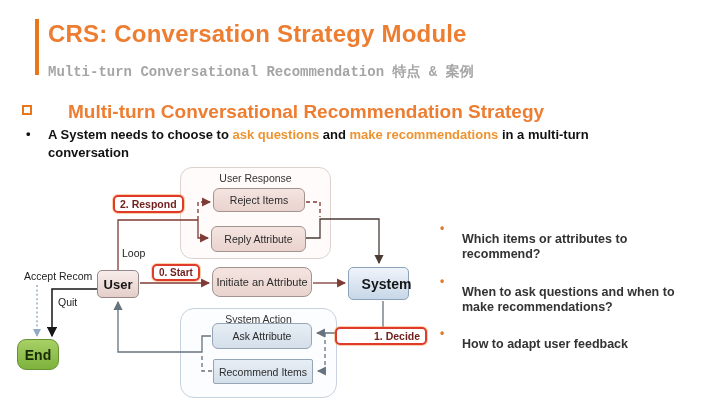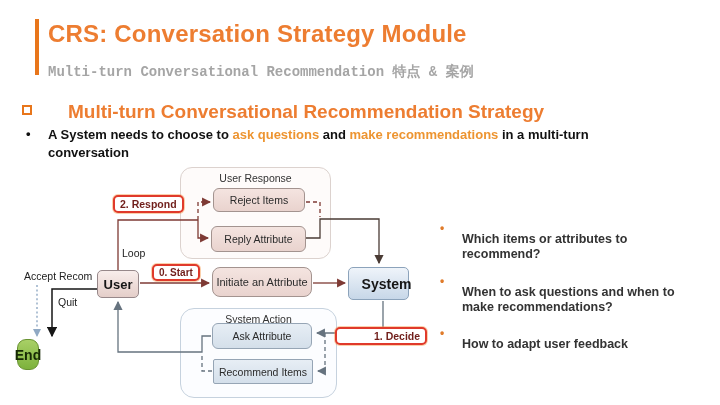--- a/index.html
+++ b/index.html
@@ -41,21 +41,21 @@
   .blue { background:linear-gradient(180deg,#E7EEF5,#D4DFEA); border:1px solid #96A5B5; }
   #reject-items    { left:213px; top:188px; width:92px;  height:24px; border-radius:6px; }
   #reply-attribute { left:211px; top:226px; width:95px;  height:26px; border-radius:6px; }
   #initiate-attribute { left:212px; top:267px; width:100px; height:30px; font-size:11px; border-radius:8px; }
   #ask-attribute   { left:212px; top:323px; width:100px; height:26px; border-radius:6px; }
   #recommend-items { left:213px; top:359px; width:100px; height:25px; border-radius:2px; }
   #user-node { left:97px;  top:270px; width:42px; height:28px; font-size:13px; font-weight:bold;
       background:linear-gradient(180deg,#F8EDEB,#E4CEC9); border:1px solid #97888A; color:#161616; }
   #system-node { left:348px; top:267px; width:61px; height:33px; font-size:14px; font-weight:bold;
       background:linear-gradient(180deg,#EFF4FA,#C7D7E8); border:1px solid #8CA3BB; color:#161616;padding-left:16px; }
-  #end-node { left:17px; top:339px; width:22px; height:31px; font-size:14px; font-weight:bold;
+  #end-node { left:17px; top:339px; width:42px; height:31px; font-size:14px; font-weight:bold;
       background:linear-gradient(180deg,#A8D066,#7DB23C); border:1.5px solid #689231;
       border-radius:9px; color:#172A04; }
 
   
   .step-label { z-index:4; background:#ffffff; border:2px solid #E03A2B; border-radius:5px;
       font-size:10.5px; font-weight:bold; color:#701E1A; padding:1px 5px;
       box-shadow:0 0 0 1px rgba(247,150,70,0.45); white-space:nowrap; }
   #label-respond { left:113px; top:195px; }
   #label-start   { left:152px; top:264px; font-size:10px; }
   #label-decide  { left:335px; top:327px;padding-left:37px; }

